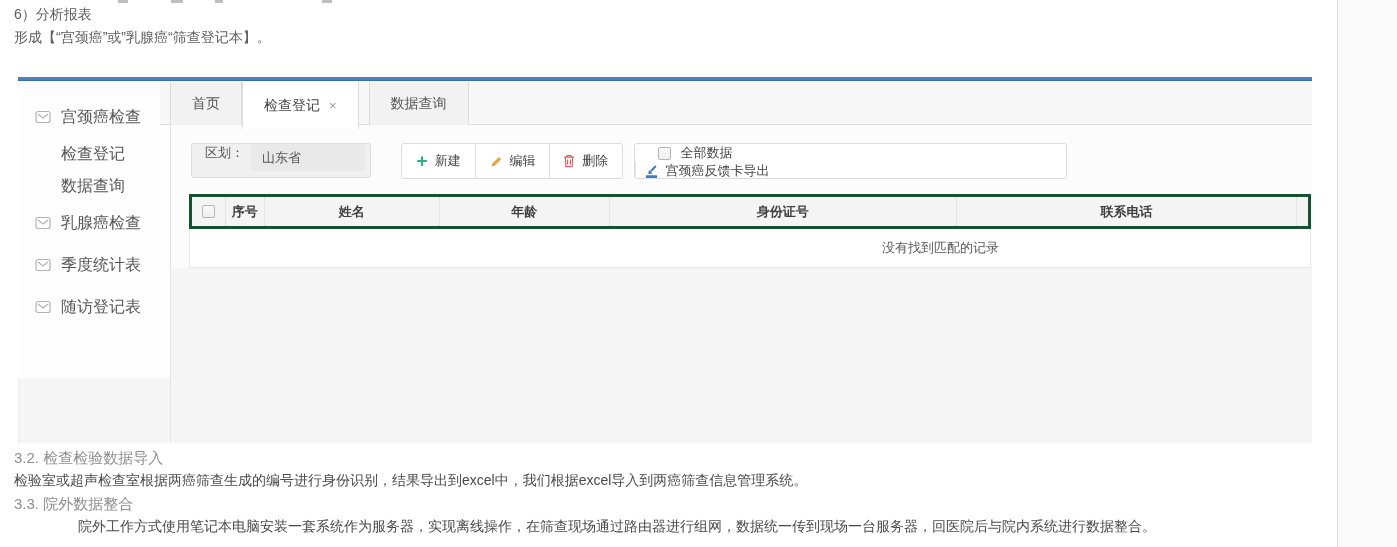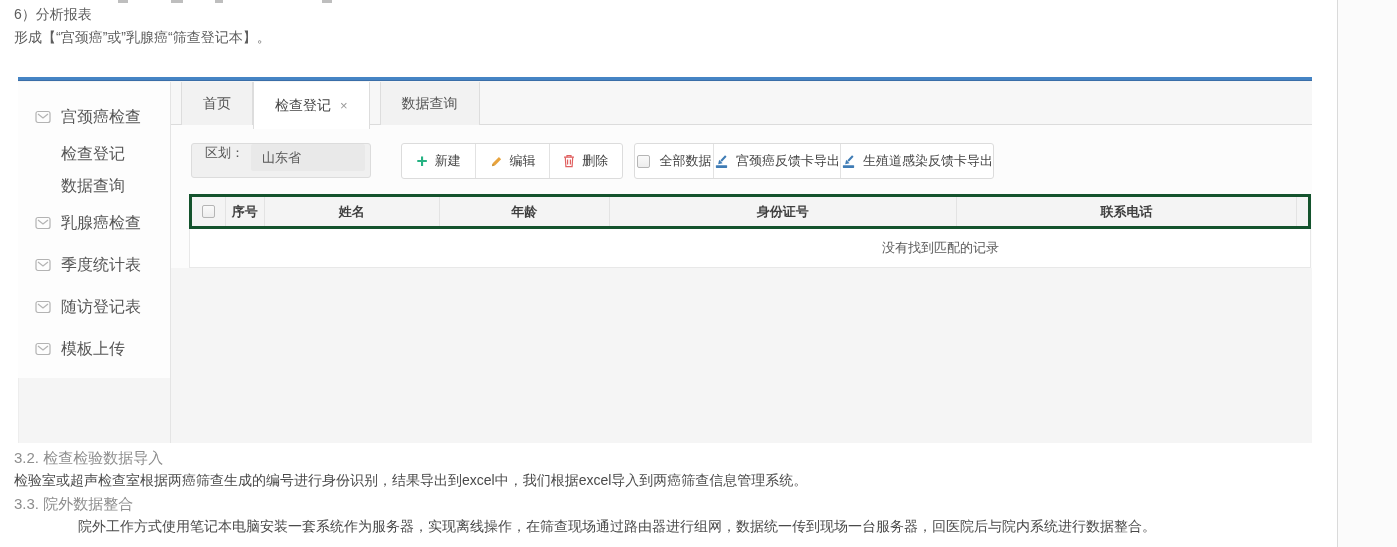--- a/index.html
+++ b/index.html
@@ -18,21 +18,21 @@
   .blue-bar { position:absolute; left:0; top:0; width:100%; height:4px; background:#4584c4; border-bottom:1px solid #3a6ea8; }
 
   .sidebar { position:absolute; left:0; top:5px; width:152px; height:296px; background:#fdfdfd; padding-top:14px; }
   .side-divider { position:absolute; left:152px; top:5px; bottom:0; width:1px; background:#e4e4e4; }
   .side-left-edge { position:absolute; left:0; top:5px; bottom:0; width:1px; background:#ededed; }
   .side-item { display:flex; align-items:center; font-size:16px; color:#565656; cursor:pointer; }
   .side-item.parent { height:42px; padding-left:17px; gap:10px; }
   .side-item.child  { height:32px; padding-left:43px; }
   .mail-icon { width:16px; height:14px; flex:0 0 auto; }
 
-  .tab-bar { position:absolute; left:153px; top:5px; right:0; height:43px; background:#f7f7f7; border-bottom:1px solid #dcdcdc; display:flex; align-items:flex-start; padding-left:10px; }
+  .tab-bar { position:absolute; left:142px; top:5px; right:0; height:43px; background:#f7f7f7; border-bottom:1px solid #dcdcdc; display:flex; align-items:flex-start; padding-left:10px; }
   .tab { height:43px; display:inline-flex; align-items:center; padding:0 21px; font-size:14px; color:#555; background:#f2f2f2; border-left:1px solid #ddd; border-right:1px solid #ddd; cursor:pointer; }
   .tab.active { height:47px; background:#ffffff; color:#444; z-index:3; position:relative; }
   .tab.gap { margin-left:10px; }
   .tab-close { margin-left:9px; color:#999; font-size:13px; cursor:pointer; }
 
   .main-white { position:absolute; left:153px; top:48px; right:0; height:143px; background:#fcfcfc; }
 
   .region-box { position:absolute; left:20px; top:18px; width:180px; height:35px; background:#f0f0f0; border:1px solid #dcdcdc; border-radius:3px; display:flex; }
   .region-label { padding-left:13px; font-size:13px; color:#555; white-space:nowrap; }
   .region-field { margin-left:7px; margin-right:5px; flex:1; height:27px; background:#e9e9e9; border-radius:2px; line-height:27px; padding-left:11px; font-size:13px; color:#555; }
@@ -100,27 +100,20 @@
           </svg>
         <span>季度统计表</span>
       </div>
       <div class="side-item parent">
         <svg class="mail-icon" viewBox="0 0 16 14">
             <rect x="1" y="1.5" width="14" height="11" rx="2" fill="none" stroke="#b3b3b3" stroke-width="1.2"></rect>
             <polyline points="3,4 8,8 13,4" fill="none" stroke="#b3b3b3" stroke-width="1.2"></polyline>
           </svg>
         <span>随访登记表</span>
       </div>
-      <div class="side-item parent">
-        <svg class="mail-icon" viewBox="0 0 16 14">
-            <rect x="1" y="1.5" width="14" height="11" rx="2" fill="none" stroke="#b3b3b3" stroke-width="1.2"></rect>
-            <polyline points="3,4 8,8 13,4" fill="none" stroke="#b3b3b3" stroke-width="1.2"></polyline>
-          </svg>
-        <span>模板上传</span>
-      </div>
     </div>
 
     <div class="tab-bar">
       <div class="tab">
         <span>首页</span>
       </div>
       <div class="tab active">
         <span>检查登记</span>
         <span class="tab-close">×</span>
       </div>
@@ -152,21 +145,21 @@
           <svg width="12" height="14" viewBox="0 0 12 14" fill="none" stroke="#e06060" stroke-width="1.2">
               <path d="M1 3.2h10"></path>
               <path d="M4 3.2V1.6h4v1.6"></path>
               <path d="M2.3 3.2l.6 9.4h6.2l.6-9.4"></path>
               <path d="M4.6 5.6v4.8M7.4 5.6v4.8"></path>
             </svg>
           <span>删除</span>
         </div>
       </div>
 
-      <div class="btn-group" style="left:463px;width:360px;">
+      <div class="btn-group" style="left:463px;width:433px;flex-direction:column;">
         <div class="tbtn" style="width:120px;gap:10px;">
           <span class="checkbox"></span>
           <span>全部数据</span>
         </div>
         <div class="tbtn" style="width:142px;">
           <svg width="15" height="15" viewBox="0 0 16 16">
               <path d="M12.6 2.2 L7.6 7.4" stroke="#3f7cb5" stroke-width="2.2" fill="none"></path>
               <path d="M4.4 10.8 L9.2 9.8 L5.5 6.2 Z" fill="#3f7cb5"></path>
               <rect x="2" y="12" width="12" height="2.8" rx="0.6" fill="#3f7cb5"></rect>
             </svg>

